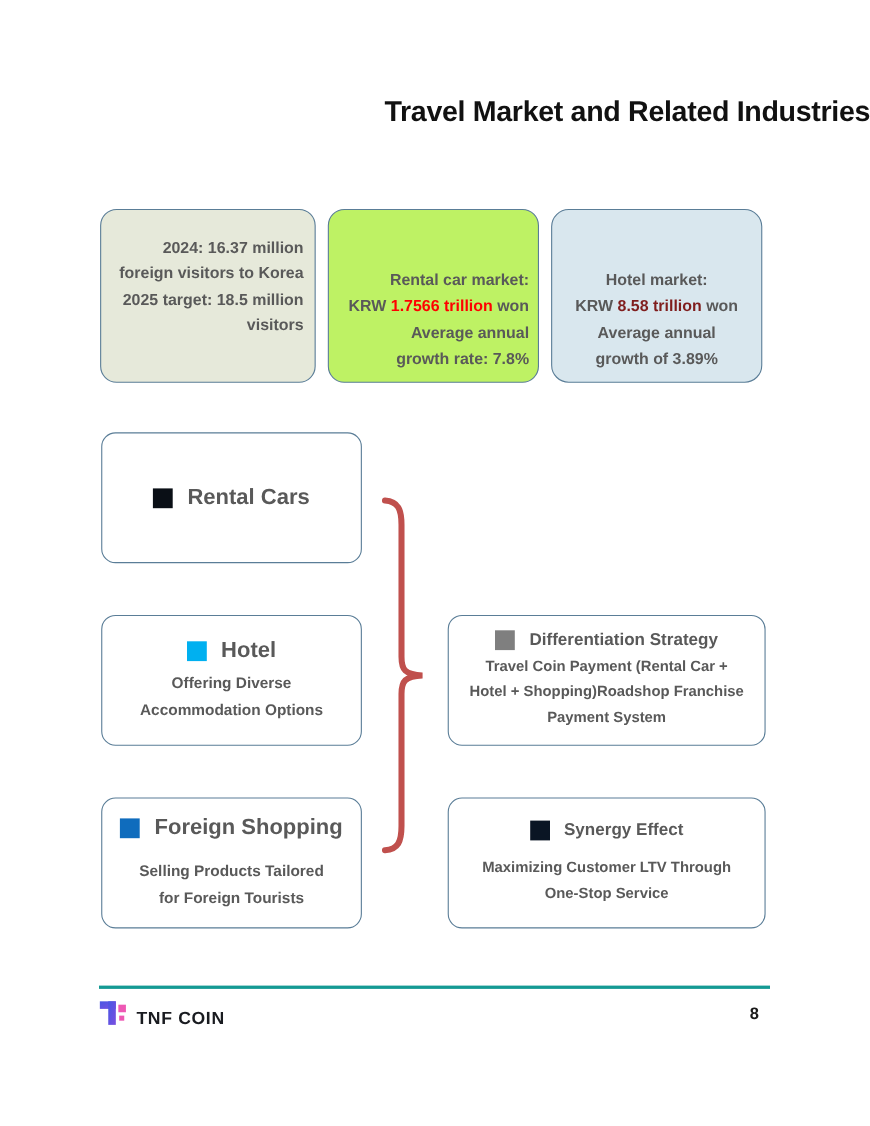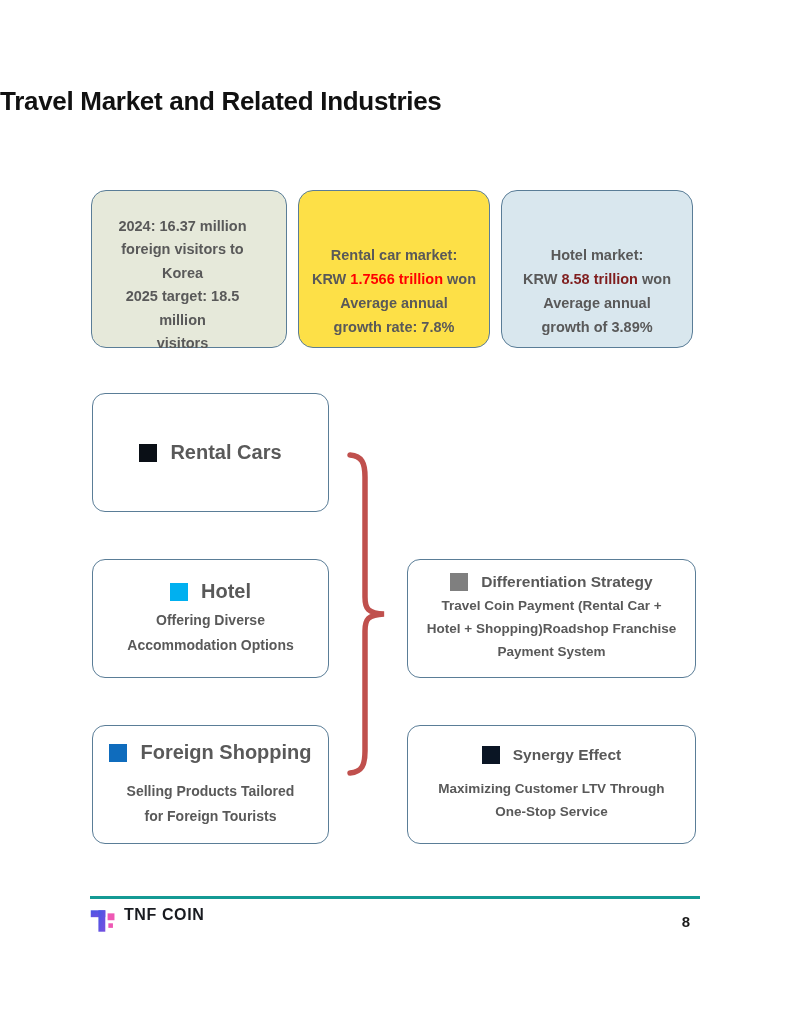--- a/index.html
+++ b/index.html
@@ -5,31 +5,31 @@
   html, body {
     margin: 0; padding: 0; background: #ffffff;
     font-family: "Liberation Sans", "DejaVu Sans", sans-serif;
   }
   .slide {
     position: relative; width: 791px; height: 1024px;
     background: #ffffff; overflow: hidden;
   }
   .slide-title {
     position: absolute; top: 86px; left: 0; width: 100%;
-    margin: 0; text-align: left;
+    margin: 0; text-align: right;
     font-size: 26px; font-weight: 800; color: #111111;
     letter-spacing: -0.3px;
   }
   
   .stat-box {
     position: absolute; top: 190px; height: 158px;
     border: 1.6px solid #5a7d97; border-radius: 15px;
     box-sizing: border-box; color: #595959;
   }
-  .stat-box.b1 { left: 91px;  width: 196px; padding: 24px 26px 0 13px; text-align: center; }
+  .stat-box.b1 { left: 91px;  width: 196px; padding: 24px 10px 0 13px; text-align: right; }
   .stat-box.b2 { left: 298px; width: 192px; padding: 29px 8px 0 8px;  text-align: center; }
   .stat-box.b3 { left: 501px; width: 192px; padding: 29px 8px 0 8px;  text-align: center; border-radius: 16px; }
   .stat-line-bold  { font-size: 14.5px; font-weight: 800; line-height: 1.62; white-space: pre-line; }
   .stat-line-small { font-size: 12.5px; font-weight: 700; line-height: 1.6;  white-space: pre-line; }
   .stat-rich { font-size: 14.5px; font-weight: 800; line-height: 1.65; white-space: pre-line; }
   
   .card {
     position: absolute; width: 237px; height: 119px;
     background: #ffffff; border: 1.6px solid #5a7d97; border-radius: 13px;
     box-sizing: border-box; color: #595959;
@@ -45,39 +45,39 @@
   .card.right .card-title { font-size: 15.5px; font-weight: 800; }
   .card.right .card-title.plain { font-size: 14px; }
   .card-sub  { margin-top: 5px; font-size: 14px;   font-weight: 800; line-height: 1.75; text-align: center; white-space: pre-line; }
   .card-body { margin-top: 4px; font-size: 13.5px; font-weight: 800; line-height: 1.68; text-align: center; white-space: pre-line; }
   
   .brace { position: absolute; left: 343px; top: 450px; }
   
   .footer-line { position: absolute; left: 90px; top: 896px; width: 610px; height: 3px; }
   .footer { position: absolute; left: 90px; top: 906px; width: 610px;
             display: flex; justify-content: space-between; align-items: center; }
-  .brand { display: inline-flex; align-items: flex-start; gap: 8px; }
+  .brand { display: inline-flex; align-items: flex-end; gap: 8px; }
   .brand-name { font-size: 16px; font-weight: 800; color: #191b20; letter-spacing: 0.6px; }
   .page-num { font-size: 15px; font-weight: 700; color: #1a1a1a; padding-right: 10px; }
 </style>
 </head>
 <body>
 
 <div class="slide">
 
   <h1 class="slide-title">Travel Market and Related Industries</h1>
 
   <div class="stat-box b1" style="background-color: rgb(230, 233, 218);">
     <div class="stat-line-bold">2024: 16.37 million
 foreign visitors to Korea</div>
     <div class="stat-line-bold">2025 target: 18.5 million
 visitors</div>
   </div>
 
-  <div class="stat-box b2" style="background-color: #fde047;">
+  <div class="stat-box b2" style="background-color: #bef264; text-align: right;">
     <div class="stat-rich">
       <span>Rental car market:
 KRW </span><span style="color: rgb(255, 0, 0);">1.7566 trillion</span><span> won
 Average annual
 growth rate: 7.8%</span>
     </div>
   </div>
 
   <div class="stat-box b3" style="background-color: rgb(217, 231, 238);">
     <div class="stat-rich">

